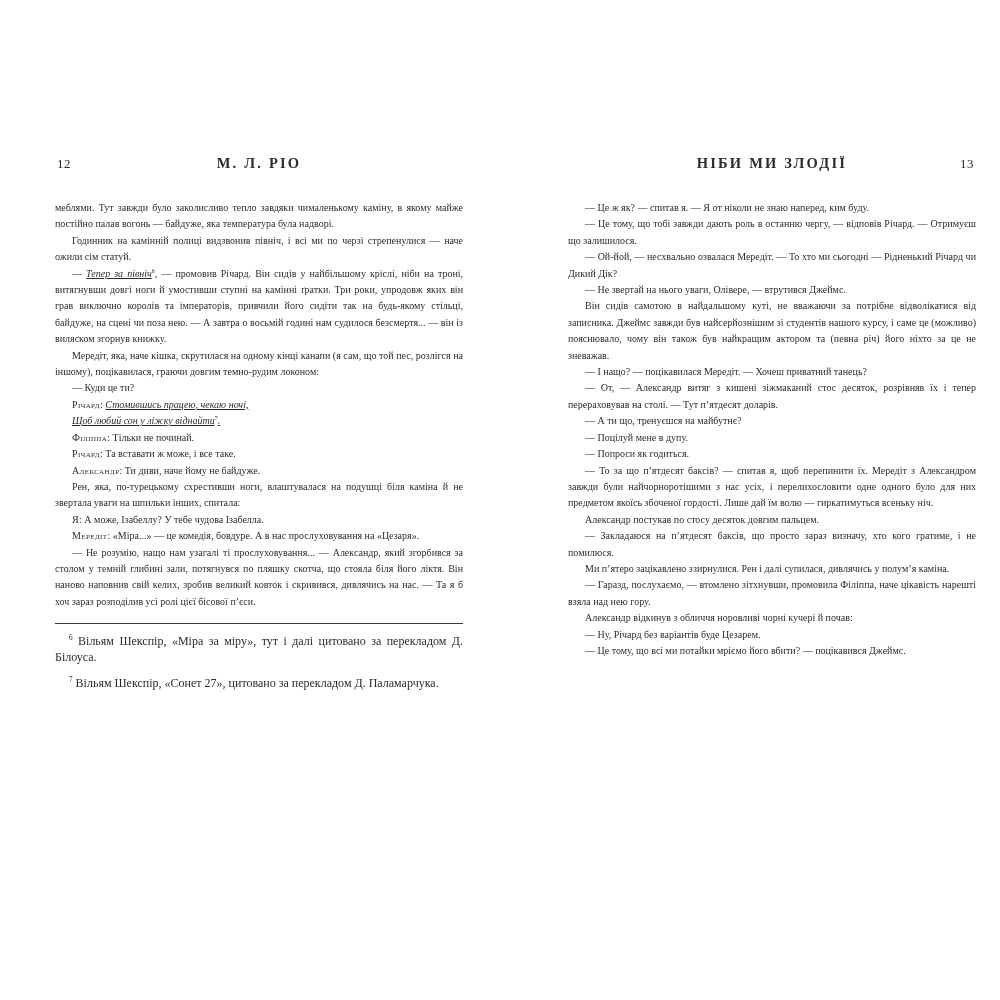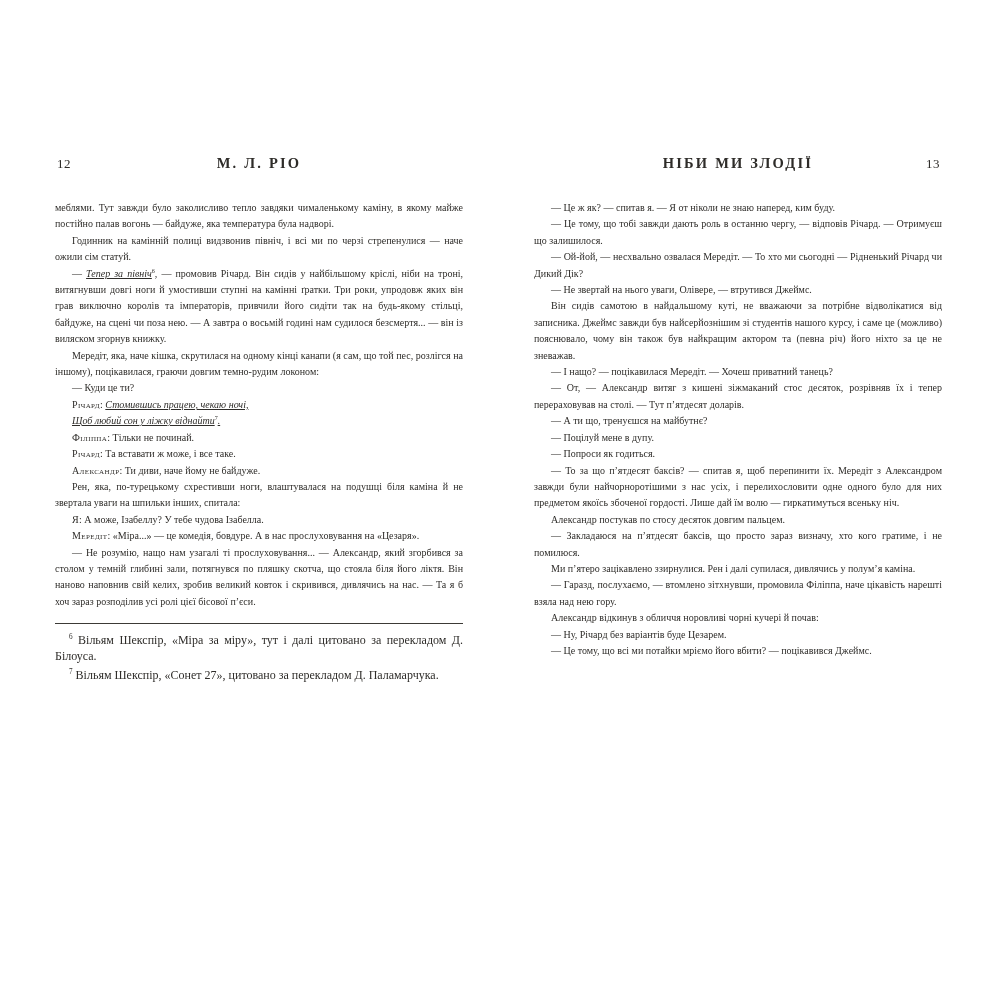--- a/index.html
+++ b/index.html
@@ -10,21 +10,21 @@
   html,body{margin:0;padding:0;background:var(--bg-color);}
   body{
     width:1000px;height:1000px;position:relative;overflow:hidden;
     font-family:"Liberation Serif","DejaVu Serif",serif;
     color:var(--text-color);
     -webkit-font-smoothing:antialiased;
   }
   .spread{position:absolute;inset:0;background:var(--bg-color);}
   .page{position:absolute;top:155px;width:408px;}
   .page.left{left:55px;}
-  .page.right{left:534px;}
+  .page.right{left:568px;}
   .page-header{position:relative;height:18px;}
   .running-title{
     display:block;text-align:center;
     font-size:14.5px;letter-spacing:2.2px;font-weight:bold;
     white-space:nowrap;
   }
   .pagenum{position:absolute;top:1px;font-size:13px;letter-spacing:.5px;font-family:Liberation Serif, serif;}
   .pagenum.at-left{left:2px;}
   .pagenum.at-right{right:2px;}
   .body-text{margin-top:27px;text-align:justify;hyphens:auto;}
@@ -32,21 +32,21 @@
     margin:0;font-size:10px;line-height:16.4px;
     text-align:justify;
   }
   p.para.ind{text-indent:17px;}
   .it{font-style:italic;text-decoration:underline;}
   .sc{font-variant-caps:small-caps;letter-spacing:.4px;}
   sup{font-size:60%;line-height:0;vertical-align:super;}
   .footnotes{margin-top:13px;}
   .fn-rule{border-top:1px solid var(--rule-color);height:0;margin-bottom:8px;}
   p.footnote{
-    margin:1px 0 2px 0;font-size:12px;line-height:16.2px;
+    margin:9px 0 2px 0;font-size:12px;line-height:16.2px;
     text-align:justify;text-indent:14px;
   }
 </style>
 </head>
 <body>
 
 <div class="spread">
 
   <section class="page left">
     <header class="page-header">

